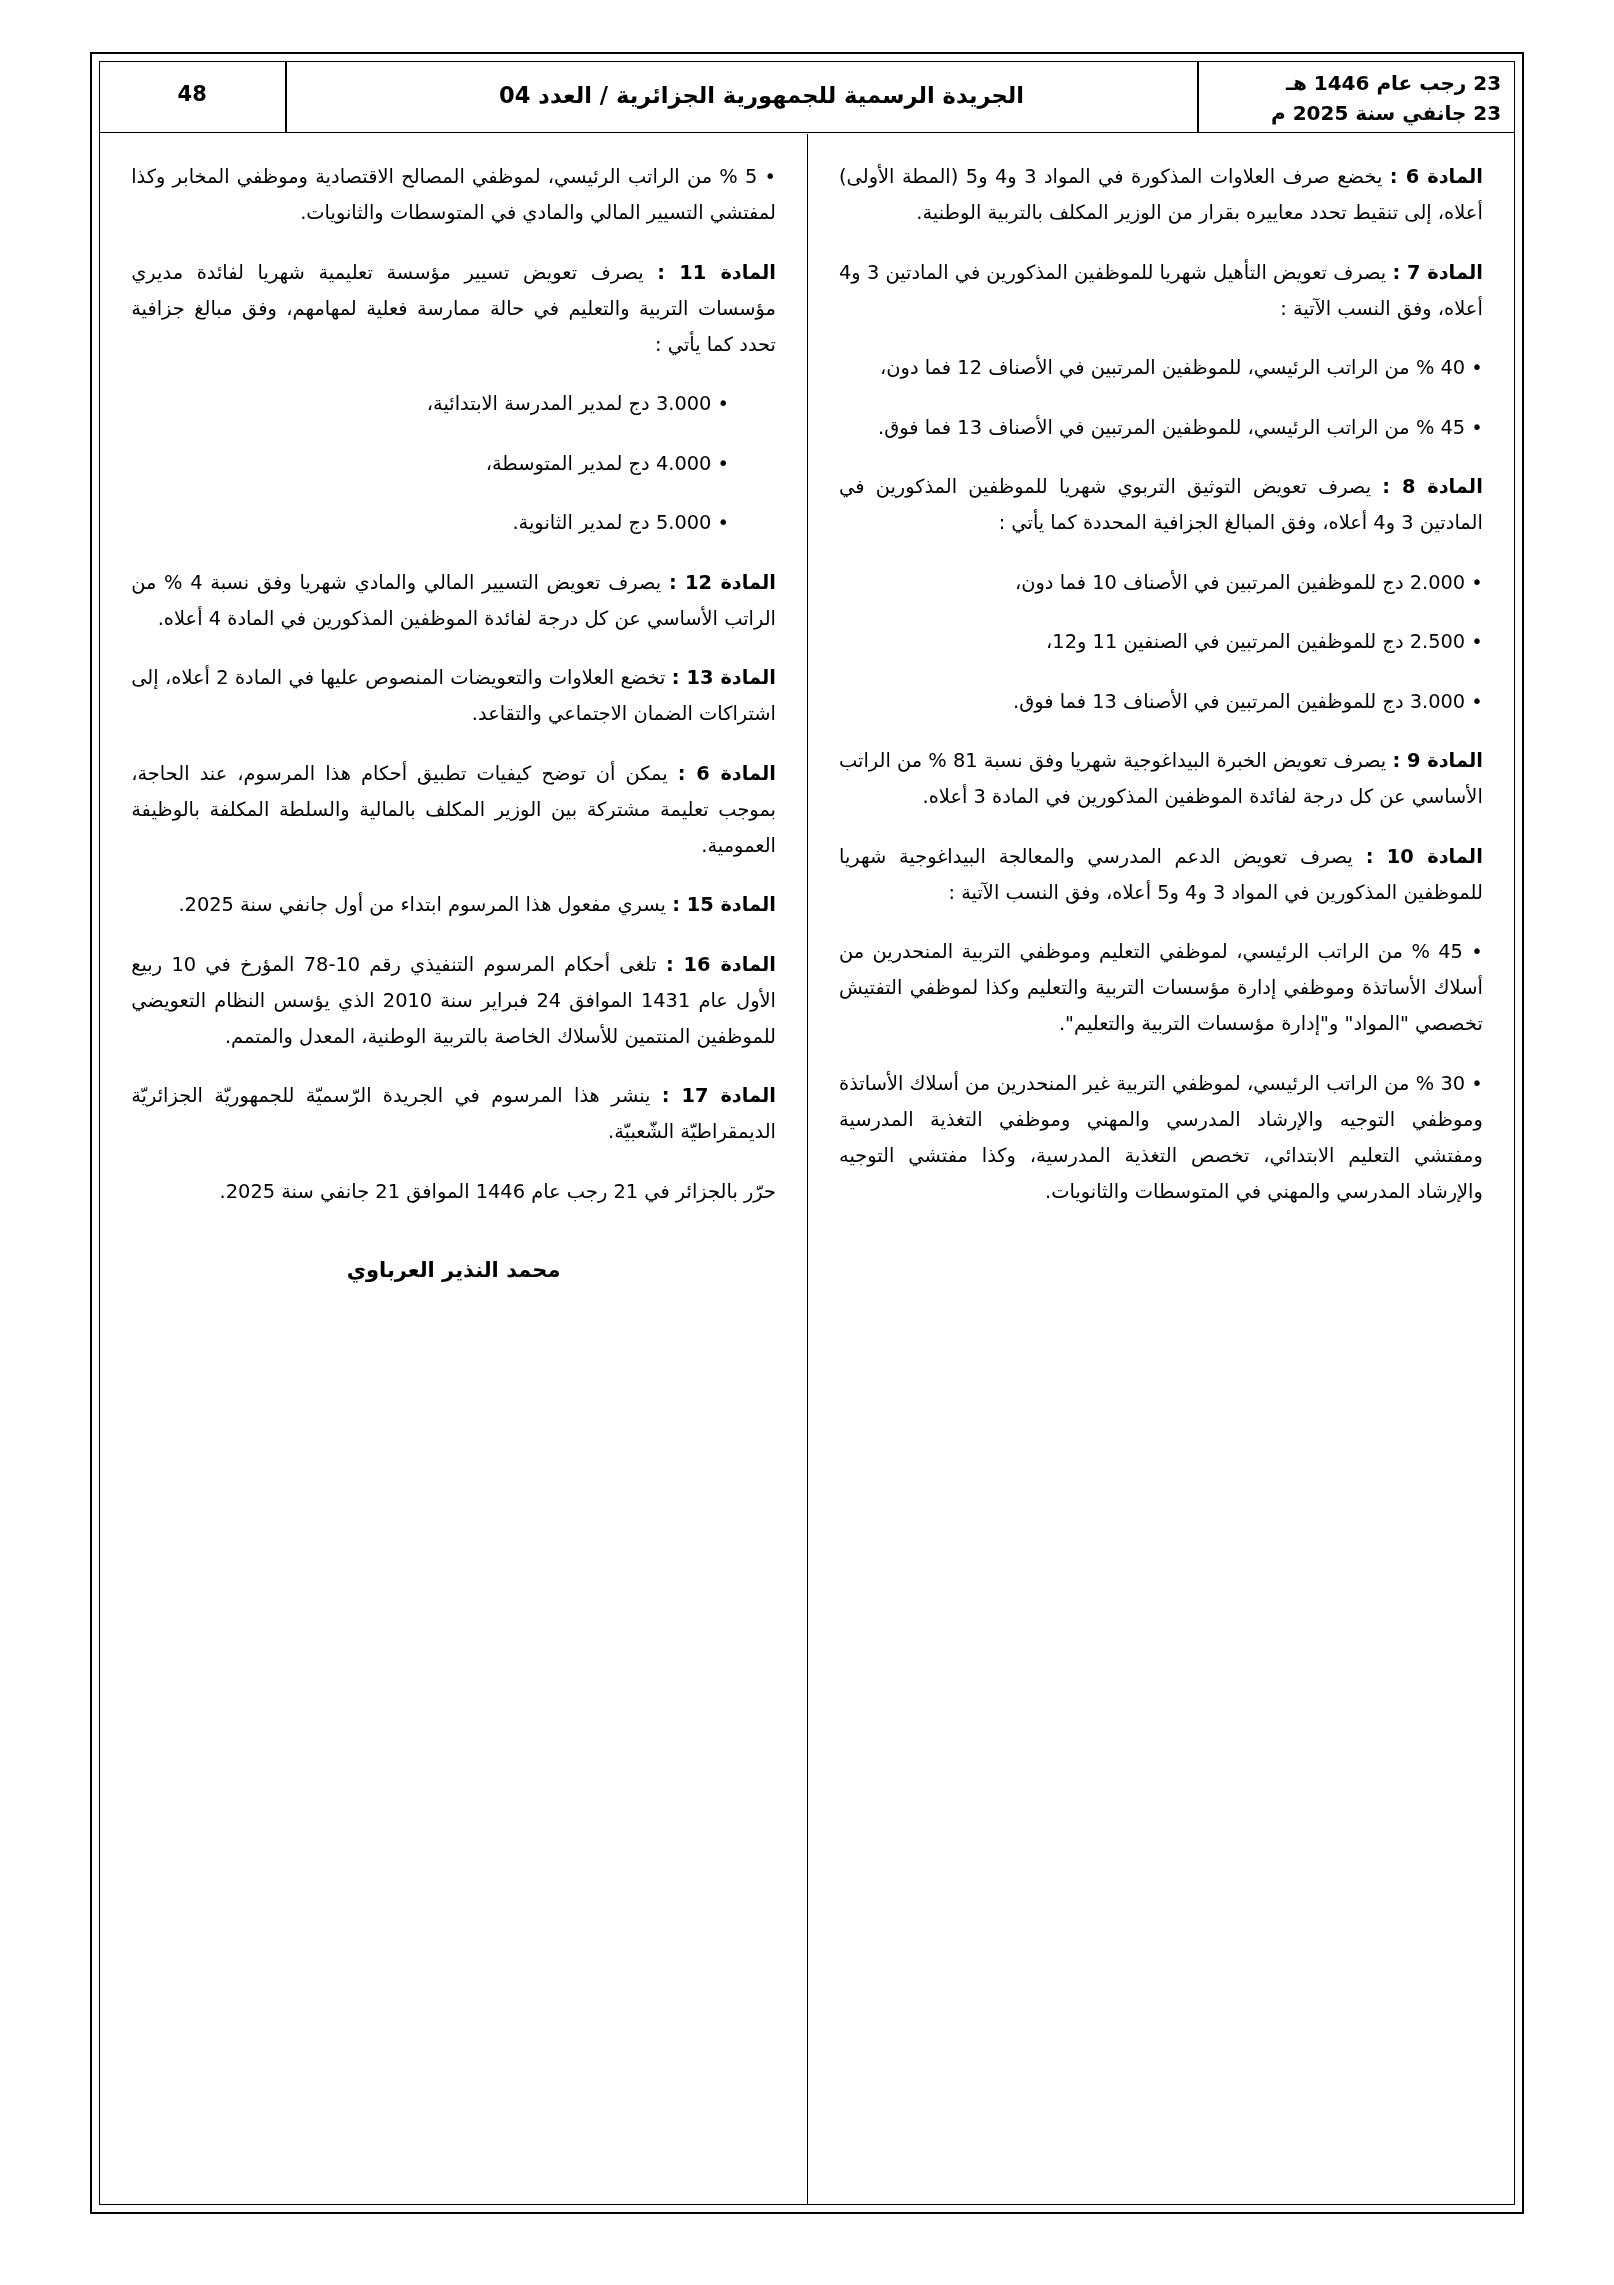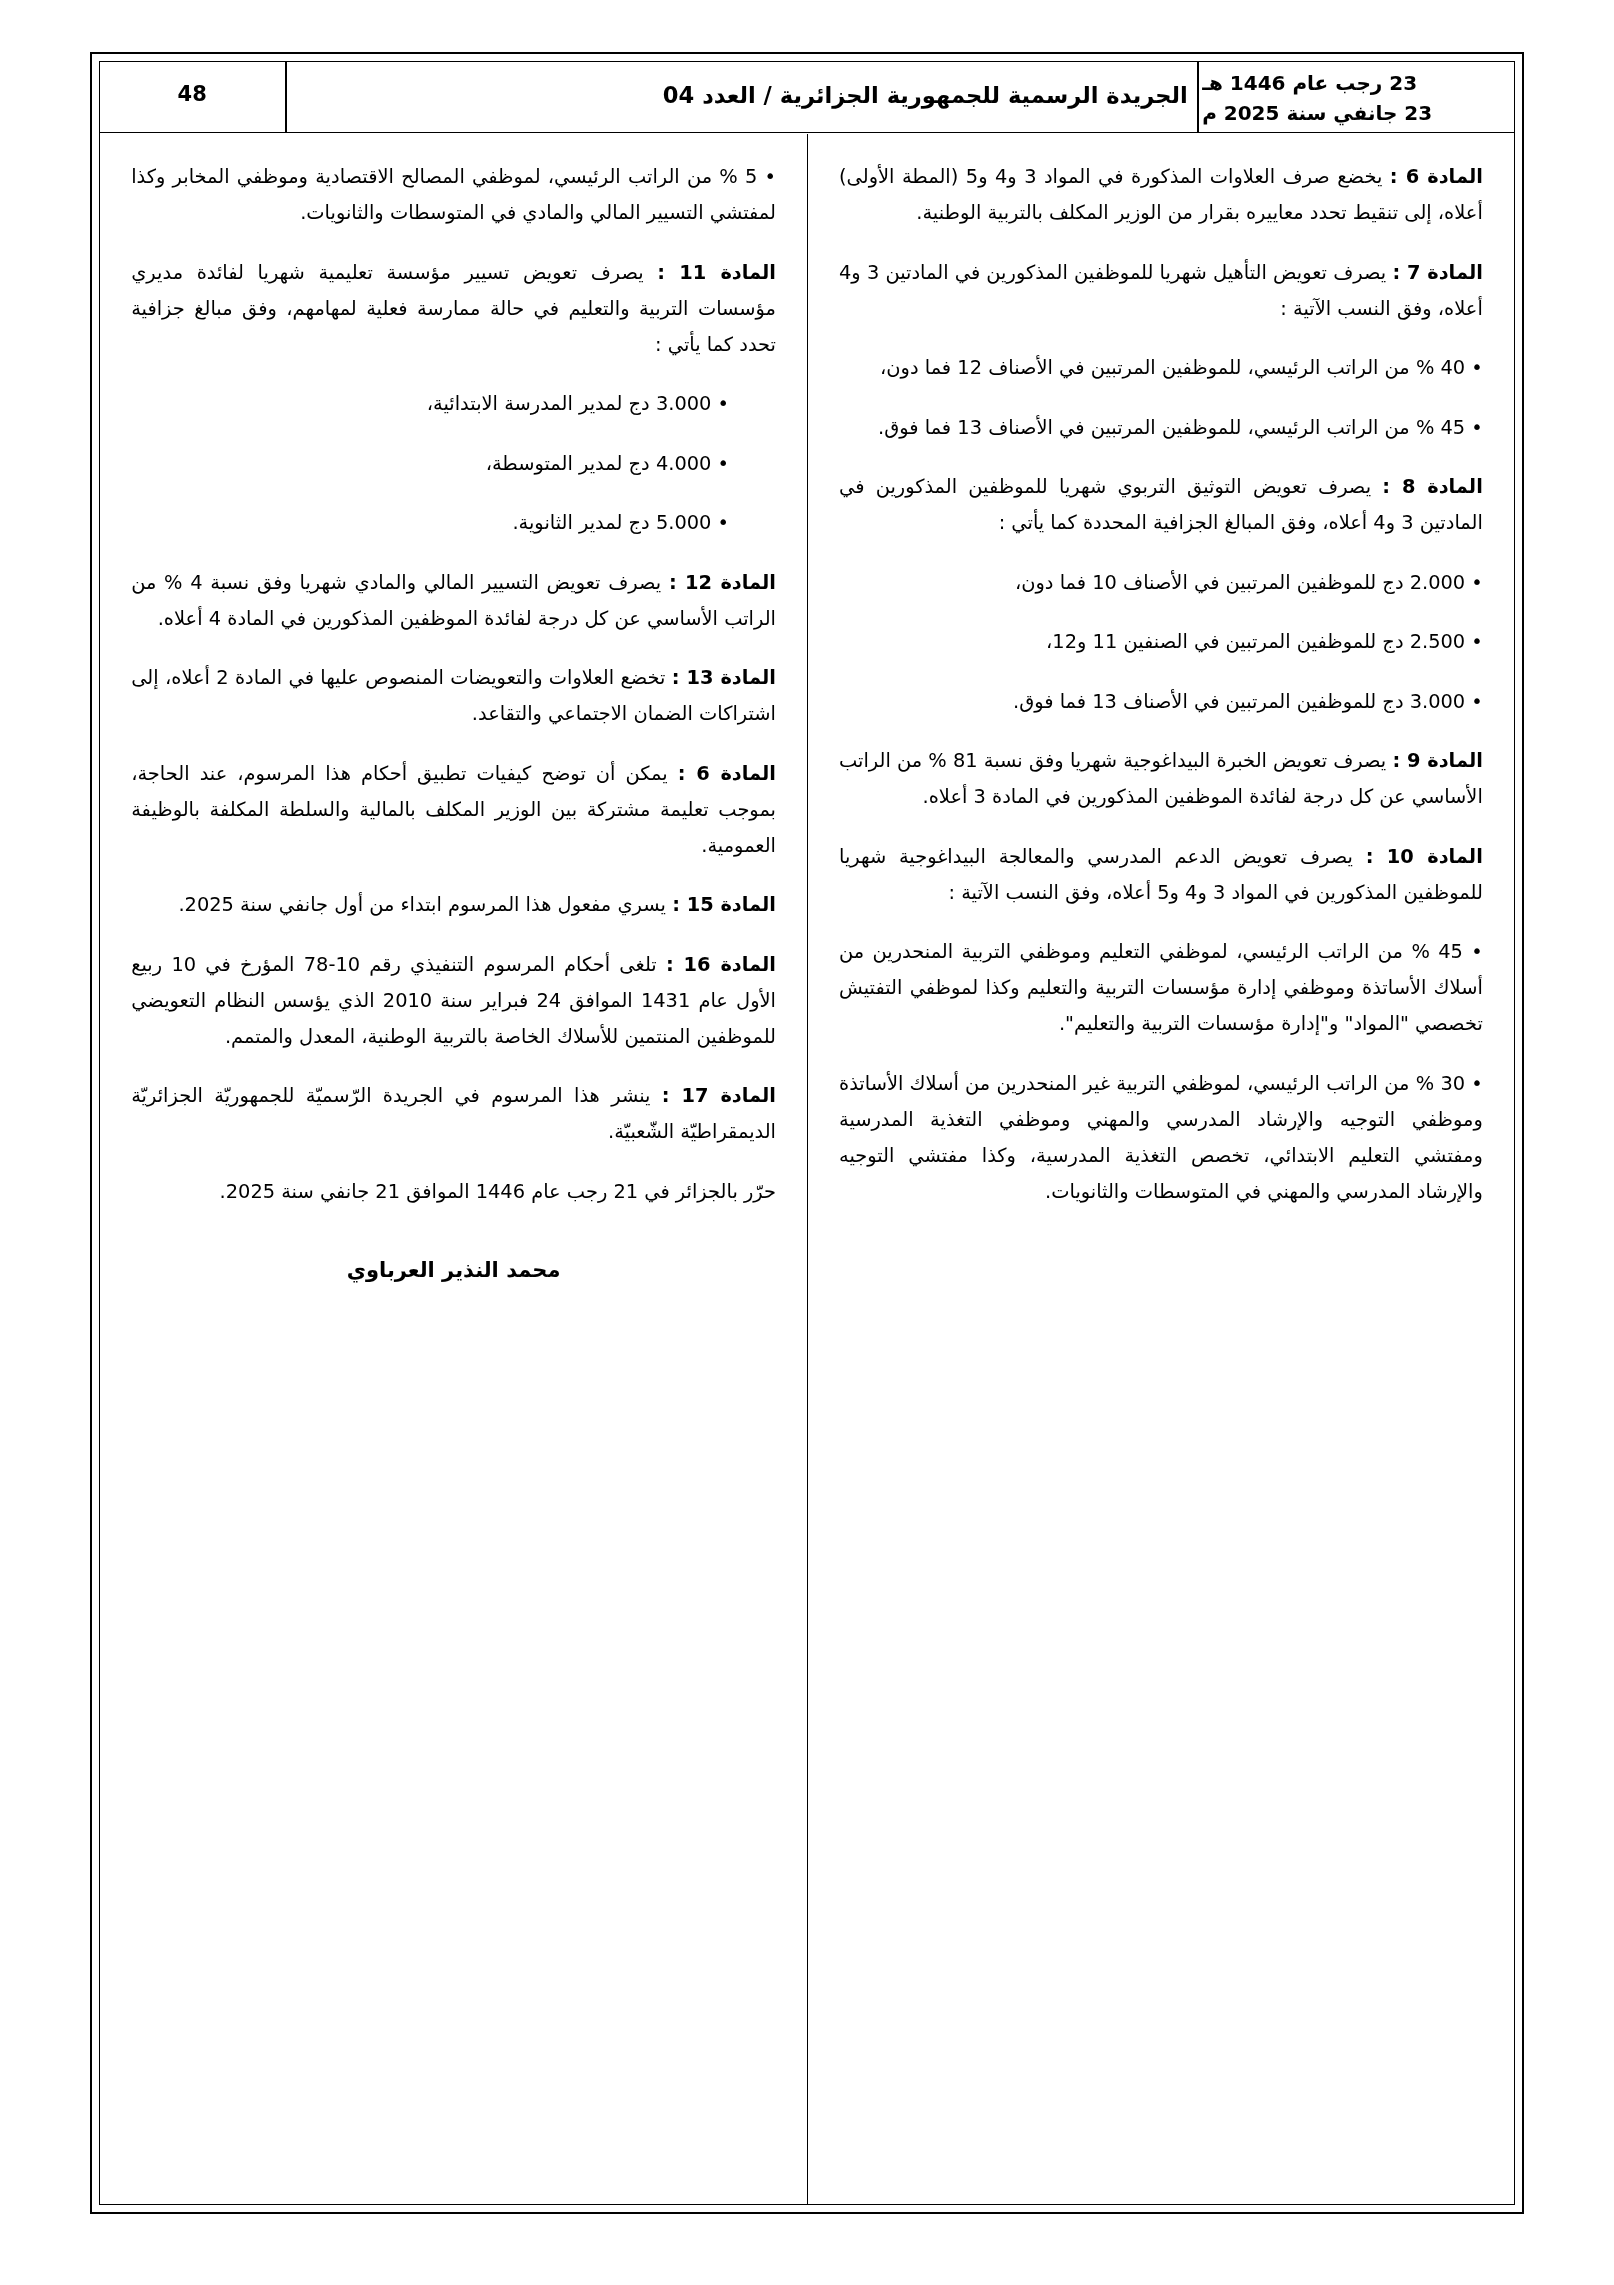--- a/index.html
+++ b/index.html
@@ -39,39 +39,40 @@
     height: 71px;
     border-bottom: 1.8px solid #000000;
     position: relative;
     box-sizing: border-box;
   }
   .header-date {
     position: absolute;
     right: 12.7px;
     top: 5.4px;
     width: 299px;
-    text-align: left;
+    text-align: right;
     font-size: 20px;
     line-height: 30px;
     font-weight: bold;
     direction: rtl;
   }
   .header-sep-right {
     position: absolute;
     right: 315px;
     top: 0;
     bottom: 0;
     width: 1.8px;
     background: #000000;
   }
   .header-title {
     position: absolute;
     right: 326px;
     left: 235px;
     top: 20px;
+    text-align: center;
     font-size: 22.6px;
     font-weight: bold;
   }
   .header-sep-left {
     position: absolute;
     left: 185px;
     top: 0;
     bottom: 0;
     width: 1.8px;
     background: #000000;

